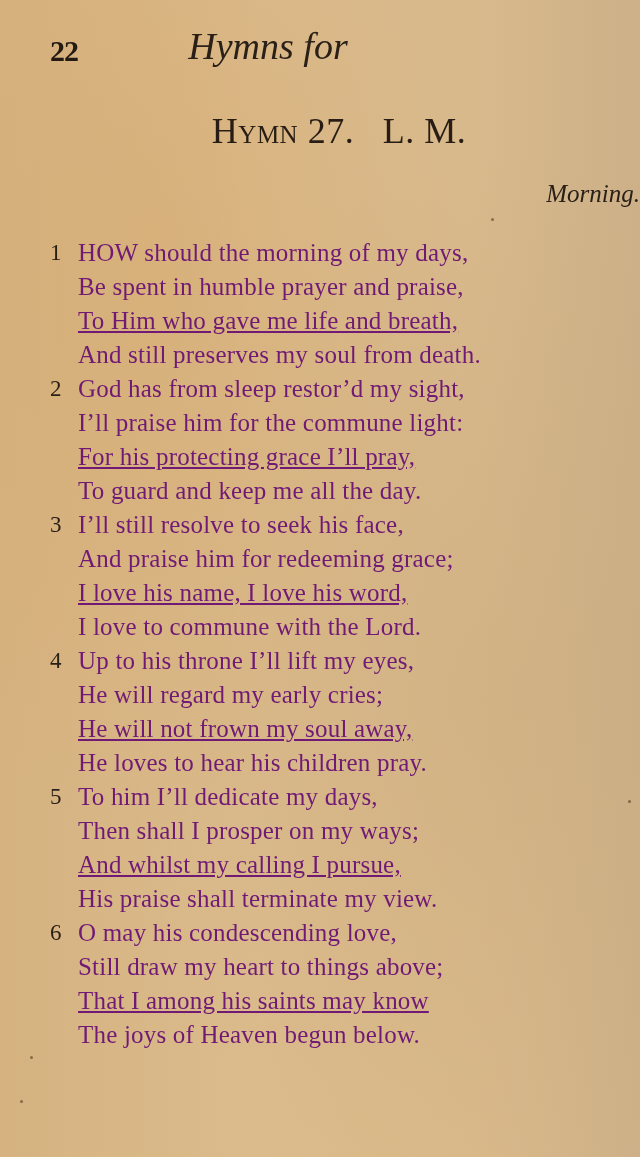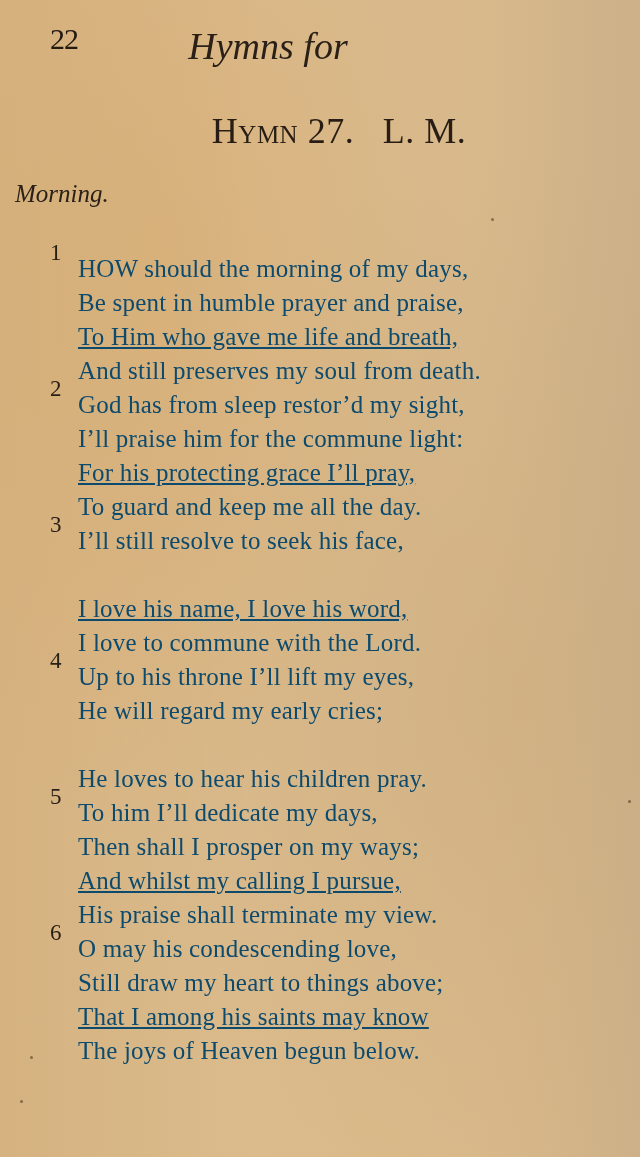--- a/index.html
+++ b/index.html
@@ -13,52 +13,52 @@
       linear-gradient(90deg, #d5b280 0%, #dbbb8d 40%, #d8b98c 75%, #cdb088 100%);
     font-family: "Liberation Serif", "DejaVu Serif", serif;
     color: #2a1f16;
     position: relative;
   }
   .page { position: absolute; inset: 0; }
   .header {
     position: absolute; top: 22px; left: 0; width: 640px; height: 50px;
   }
   .page-number {
-    position: absolute; left: 50px; top: 0;
-    font-size: 30px; font-weight: normal; letter-spacing: -1px;
+    position: absolute; left: 50px; top: 12px;
+    font-size: 30px; font-weight: bold; letter-spacing: -1px;
     color: #231a12;
   }
   .running-title {
     position: absolute; left: 0; width: 512px; top: 2px; text-align: center;
     font-style: italic; font-size: 38px; color: #2a2018;
     padding-left: 24px; box-sizing: border-box;
   }
   .hymn-title {
     position: absolute; top: 110px; left: 0; width: 640px; text-align: center;
     font-size: 36px; color: #271d14; padding-left: 38px; box-sizing: border-box;
     letter-spacing: 0.5px;
   }
   .hymn-title .sc { font-variant: small-caps; }
   .hymn-subtitle {
-    position: absolute; top: 180px; left: 0; width: 640px; text-align: left;
+    position: absolute; top: 180px; left: 0; width: 640px; text-align: right;
     font-style: italic; font-size: 25px; color: #2a2018;
     padding-left: 15px; box-sizing: border-box;
   }
   .verses { position: absolute; top: 236px; left: 0; width: 640px; }
   .verse {
     position: absolute; left: 0; width: 640px; height: 130px;
   }
   .verse-number {
     position: absolute; left: 50px; top: 4px;
     font-size: 23px; color: #2a1f16;
   }
   .verse-line {
     position: absolute; left: 78px;
     font-size: 25px; line-height: 34px; white-space: nowrap;
-    color: #0c4a6e; letter-spacing: 0.2px; margin-top: 16px;
+    color: #701a75; letter-spacing: 0.2px;
   }
   .l0 { top: 0; }
   .l1 { top: 34px; }
   .l2 { top: 68px; text-decoration: underline; }
   .l3 { top: 102px; }
   .speck { position: absolute; width: 3px; height: 3px; border-radius: 50%; background: rgba(70,45,25,0.55); }
 </style>
 </head>
 <body>
 
@@ -92,28 +92,30 @@
       <span class="verse-number">2</span>
       <span class="verse-line l0">God has from sleep restor’d my sight,</span>
       <span class="verse-line l1">I’ll praise him for the commune light:</span>
       <span class="verse-line l2">For his protecting grace I’ll pray,</span>
       <span class="verse-line l3">To guard and keep me all the day.</span>
     </div>
 
     <div class="verse" style="top:272px;">
       <span class="verse-number">3</span>
       <span class="verse-line l0">I’ll still resolve to seek his face,</span>
+      <span class="verse-line l1">And praise him for redeeming grace;</span>
       <span class="verse-line l2">I love his name, I love his word,</span>
       <span class="verse-line l3">I love to commune with the Lord.</span>
     </div>
 
     <div class="verse" style="top:408px;">
       <span class="verse-number">4</span>
       <span class="verse-line l0">Up to his throne I’ll lift my eyes,</span>
       <span class="verse-line l1">He will regard my early cries;</span>
+      <span class="verse-line l2">He will not frown my soul away,</span>
       <span class="verse-line l3">He loves to hear his children pray.</span>
     </div>
 
     <div class="verse" style="top:544px;">
       <span class="verse-number">5</span>
       <span class="verse-line l0">To him I’ll dedicate my days,</span>
       <span class="verse-line l1">Then shall I prosper on my ways;</span>
       <span class="verse-line l2">And whilst my calling I pursue,</span>
       <span class="verse-line l3">His praise shall terminate my view.</span>
     </div>

